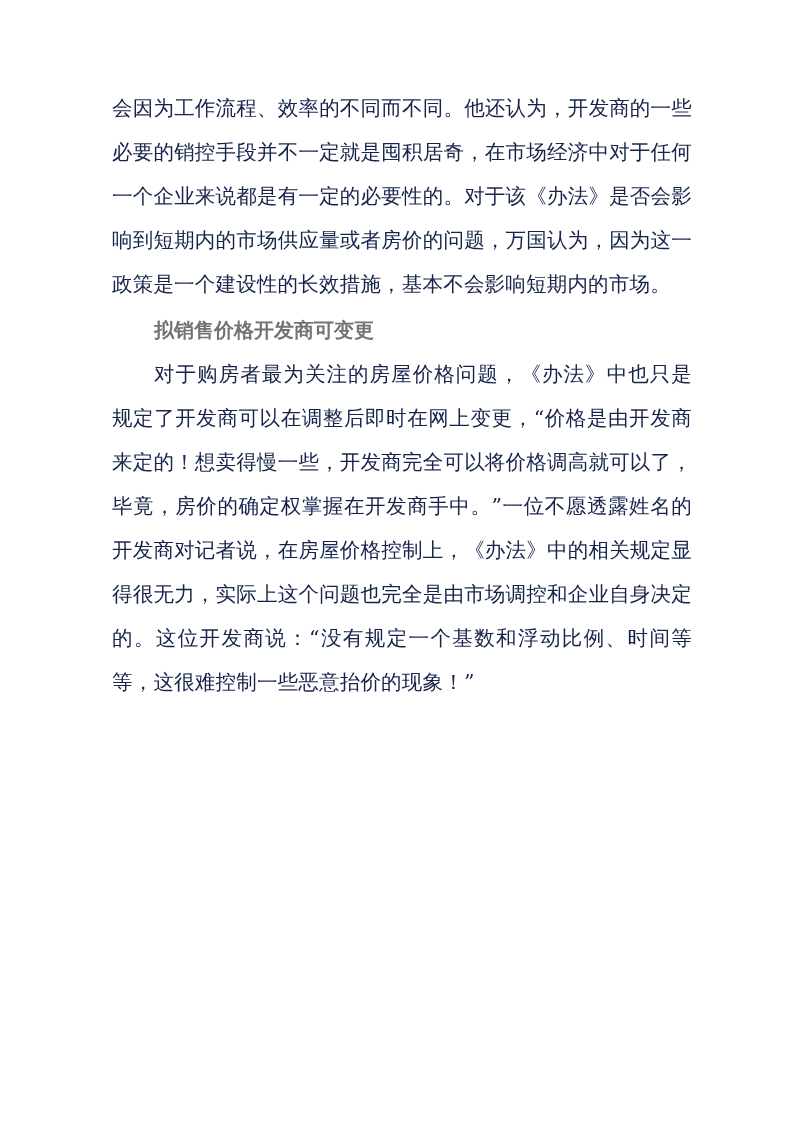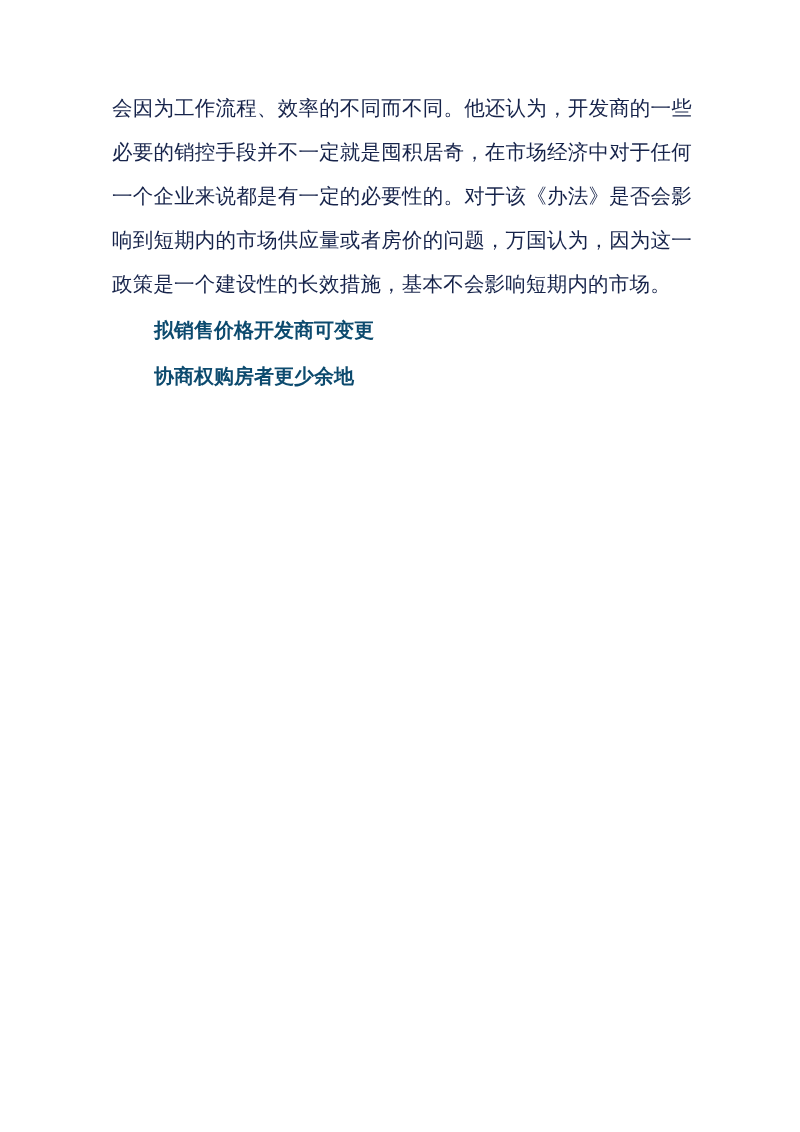--- a/index.html
+++ b/index.html
@@ -33,21 +33,21 @@
     letter-spacing: 0.2px;
     text-align: justify;
     text-justify: inter-ideograph;
     margin: 0;
     font-family: "DejaVu Serif", "Liberation Serif", serif;
   }
   .para.indent {
     text-indent: 42px;
   }
   .heading {
-    color: #0c4a6e;
+    color: #737373;
     font-size: 20px;
     line-height: 44px;
     font-weight: bold;
     margin: 0;
     text-indent: 42px;
     font-family: "DejaVu Sans", "Liberation Sans", sans-serif;
   }
   .spacer-sm { height: 2px; }
 </style>
 </head>
@@ -55,20 +55,20 @@
 
 <div class="page">
   <div class="content">
 
     <p class="para">会因为工作流程、效率的不同而不同。他还认为，开发商的一些必要的销控手段并不一定就是囤积居奇，在市场经济中对于任何一个企业来说都是有一定的必要性的。对于该《办法》是否会影响到短期内的市场供应量或者房价的问题，万国认为，因为这一政策是一个建设性的长效措施，基本不会影响短期内的市场。</p>
 
     <div class="spacer-sm"></div>
 
     <h3 class="heading">拟销售价格开发商可变更</h3>
 
+    <p class="para indent">对于购房者最为关注的房屋价格问题，《办法》中也只是规定了开发商可以在调整后即时在网上变更，“价格是由开发商来定的！想卖得慢一些，开发商完全可以将价格调高就可以了，毕竟，房价的确定权掌握在开发商手中。”一位不愿透露姓名的开发商对记者说，在房屋价格控制上，《办法》中的相关规定显得很无力，实际上这个问题也完全是由市场调控和企业自身决定的。这位开发商说：“没有规定一个基数和浮动比例、时间等等，这很难控制一些恶意抬价的现象！”</p>
 
     <div class="spacer-sm"></div>
 
-    <h3 class="heading">协商权购房者更少余地</h3>
 
 
   </div>
 </div>
 
 </body></html>

